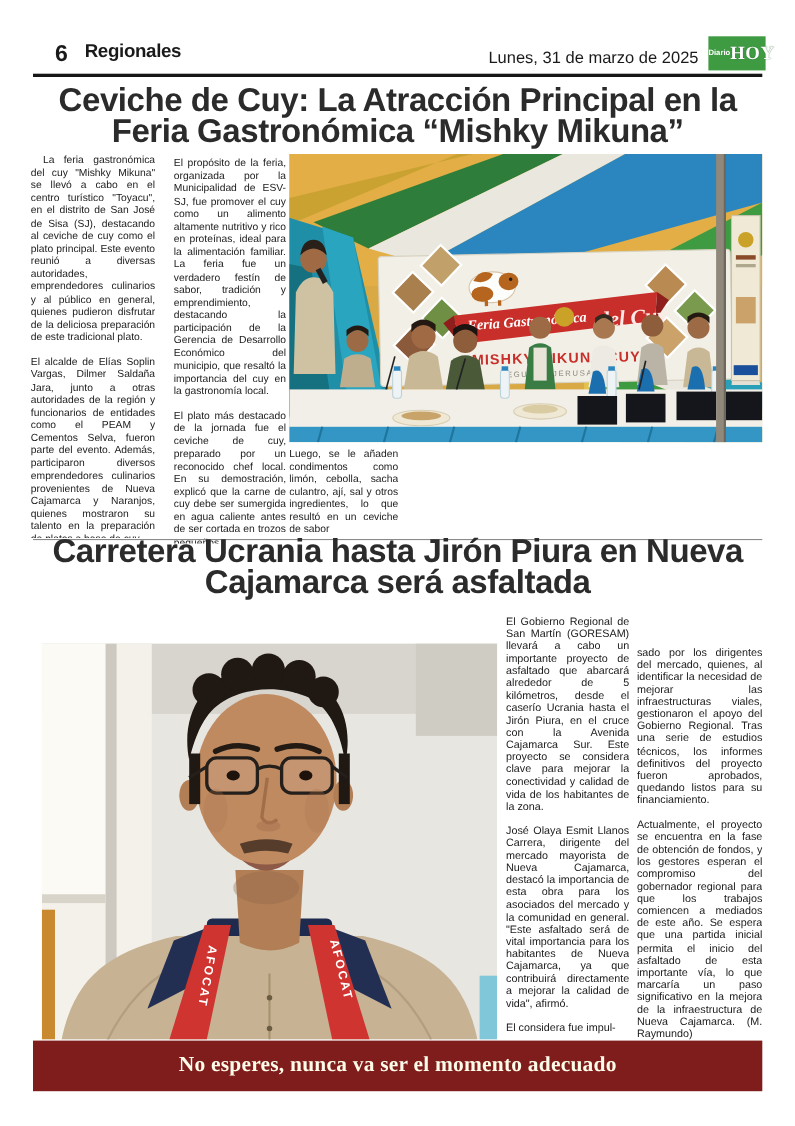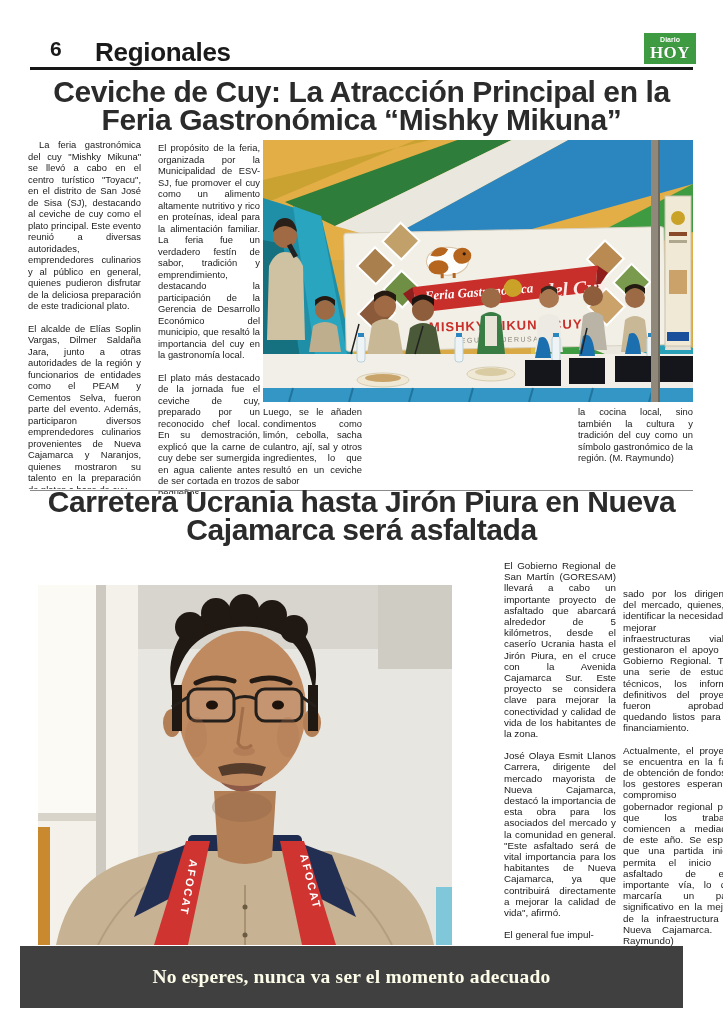--- a/index.html
+++ b/index.html
@@ -1,64 +1,65 @@
 <!DOCTYPE html>
 <html><head>
 <meta charset="utf-8">
 <style>
   html,body{margin:0;padding:0;background:#ffffff;}
   .page{position:relative;width:723px;height:1024px;background:#fff;overflow:hidden;
         font-family:"Liberation Sans", sans-serif;color:#1a1a1a;}
   
   .hdr-pagenum{position:absolute;left:50px;top:37px;font-size:21px;font-weight:bold;}
-  .hdr-section{position:absolute;left:95px;top:37px;font-size:26px;font-weight:bold;letter-spacing:-0.3px;}
+  .hdr-section{position:absolute;left:77px;top:37px;font-size:17px;font-weight:bold;letter-spacing:-0.3px;}
   .hdr-date{position:absolute;right:88px;top:44px;font-size:15px;}
   .hdr-logo{position:absolute;left:644px;top:33px;width:52px;height:31px;background:#3f9b42;
-            display:flex;flex-direction:column;align-items:center;justify-content:center;}
+            display:flex;flex-direction:row;align-items:center;justify-content:flex-start;}
   .hdr-logo .lt{font-size:7px;color:#fff;font-weight:bold;line-height:8px;}
   .hdr-logo .lm{font-family:"Liberation Serif",serif;font-size:17px;color:#fff;font-weight:bold;
                 line-height:17px;letter-spacing:0.5px;text-shadow:0 0 1px #1d5b22;}
   .hdr-rule{position:absolute;left:30px;top:67px;width:663px;height:3px;background:#161616;}
   
   .headline{position:absolute;left:40px;width:643px;text-align:center;font-weight:bold;
             font-size:30px;line-height:28px;color:#2b2b2b;letter-spacing:-0.4px;}
   .h1{top:78px;}
   .h2{top:488px;}
   
   .col{position:absolute;text-align:justify;overflow:hidden;}
   .col p{margin:0 0 11px 0;}
   .a1{font-size:9.4px;line-height:11.5px;}
-  .a2{font-size:9.8px;line-height:11.2px;margin-left:44px;}
+  .a2{font-size:9.8px;line-height:11.2px;}
   .indent{text-indent:11px;}
   .a1c1{left:28px;top:139px;width:113px;height:350px;}
   .a1c2{left:158px;top:142px;width:102px;height:352px;}
   .a1c3{left:263px;top:406px;width:99px;height:80px;}
   .a1c4{left:368px;top:406px;width:99px;height:80px;}
   .a1c5{left:473px;top:406px;width:99px;height:80px;}
   .a1c6{left:578px;top:406px;width:115px;height:80px;}
   .a2c1{left:460px;top:560px;width:112px;height:386px;}
   .a2c2{left:579px;top:588px;width:114px;height:392px;}
   .art-divider{position:absolute;left:30px;top:490px;width:663px;height:1px;background:#8a8a8a;}
   
   .photo1{position:absolute;left:263px;top:140px;width:430px;height:262px;}
   .photo2{position:absolute;left:38px;top:585px;width:414px;height:360px;}
   .photo1 svg,.photo2 svg{display:block;width:100%;height:100%;}
   
-  .footer-banner{position:absolute;left:20px;top:946px;width:663px;height:62px;background:#404040;
+  .footer-banner{position:absolute;left:30px;top:946px;width:663px;height:46px;background:#7f1d1d;
                  display:flex;align-items:center;justify-content:center;}
   .footer-banner span{font-family:"Liberation Serif",serif;font-weight:bold;font-size:19.5px;
                       color:#fdfce9;letter-spacing:0.2px;}
 </style>
 </head>
 <body>
 
 <div class="page">
 
   <div class="hdr-pagenum">6</div>
   <div class="hdr-section">Regionales</div>
+  <div class="hdr-date">Lunes, 31 de marzo de 2025</div>
   <div class="hdr-logo">
     <span class="lt">Diario</span>
     <span class="lm">HOY</span>
   </div>
   <div class="hdr-rule"></div>
 
   <div class="headline h1">Ceviche de Cuy: La Atracción Principal en la Feria Gastronómica “Mishky Mikuna”</div>
 
   <div class="col a1 a1c1">
     <p class="indent">La feria gastronómica del cuy "Mishky Mikuna" se llevó a cabo en el centro turístico "Toyacu", en el distrito de San José de Sisa (SJ), destacando al ceviche de cuy como el plato principal. Este evento reunió a diversas autoridades, emprendedores culinarios y al público en general, quienes pudieron disfrutar de la deliciosa preparación de este tradicional plato.</p>
@@ -237,23 +238,20 @@
         <rect x="406" y="100" width="18" height="3" fill="#b0a88e"></rect>
         <rect x="406" y="130" width="18" height="24" fill="#caa26a"></rect>
         <rect x="404" y="192" width="22" height="9" fill="#1a4f9c"></rect>
       </g>
     </svg>
   </figure>
 
   <div class="col a1 a1c3">
     <p>Luego, se le añaden condimentos como limón, cebolla, sacha culantro, ají, sal y otros ingredientes, lo que resultó en un ceviche de sabor</p>
   </div>
-  <div class="col a1 a1c6">
-    <p>la cocina local, sino también la cultura y tradición del cuy como un símbolo gastronómico de la región. (M. Raymundo)</p>
-  </div>
 
   <div class="art-divider"></div>
 
   <div class="headline h2">Carretera Ucrania hasta Jirón Piura en Nueva Cajamarca será asfaltada</div>
 
   <figure class="photo2" style="margin:0;">
     <svg viewBox="0 0 414 360" preserveAspectRatio="none">
       <rect x="0" y="0" width="414" height="360" fill="#e8e6e0"></rect>
       <rect x="0" y="0" width="414" height="64" fill="#d8d5ce"></rect>
       <rect x="340" y="0" width="74" height="84" fill="#cfccc4"></rect>
@@ -323,21 +321,21 @@
         <polygon points="242,256 266,256 298,360 264,360" fill="#cf3430"></polygon>
         <text transform="translate(152,274) rotate(100)" font-family="Liberation Sans, sans-serif" font-weight="bold" font-size="11" fill="#ffffff" letter-spacing="2">AFOCAT</text>
         <text transform="translate(262,270) rotate(76)" font-family="Liberation Sans, sans-serif" font-weight="bold" font-size="11" fill="#ffffff" letter-spacing="2">AFOCAT</text>
       </g>
     </svg>
   </figure>
 
   <div class="col a2 a2c1">
     <p>El Gobierno Regional de San Martín (GORESAM) llevará a cabo un importante proyecto de asfaltado que abarcará alrededor de 5 kilómetros, desde el caserío Ucrania hasta el Jirón Piura, en el cruce con la Avenida Cajamarca Sur. Este proyecto se considera clave para mejorar la conectividad y calidad de vida de los habitantes de la zona.</p>
     <p>José Olaya Esmit Llanos Carrera, dirigente del mercado mayorista de Nueva Cajamarca, destacó la importancia de esta obra para los asociados del mercado y la comunidad en general. "Este asfaltado será de vital importancia para los habitantes de Nueva Cajamarca, ya que contribuirá directamente a mejorar la calidad de vida", afirmó.</p>
-    <p>El general fue impul-</p>
+    <p>El considera fue impul-</p>
   </div>
   <div class="col a2 a2c2">
     <p>sado por los dirigentes del mercado, quienes, al identificar la necesidad de mejorar las infraestructuras viales, gestionaron el apoyo del Gobierno Regional. Tras una serie de estudios técnicos, los informes definitivos del proyecto fueron aprobados, quedando listos para su financiamiento.</p>
     <p>Actualmente, el proyecto se encuentra en la fase de obtención de fondos, y los gestores esperan el compromiso del gobernador regional para que los trabajos comiencen a mediados de este año. Se espera que una partida inicial permita el inicio del asfaltado de esta importante vía, lo que marcaría un paso significativo en la mejora de la infraestructura de Nueva Cajamarca. (M. Raymundo)</p>
   </div>
 
   <div class="footer-banner">
     <span>No esperes, nunca va ser el momento adecuado</span>
   </div>
 

